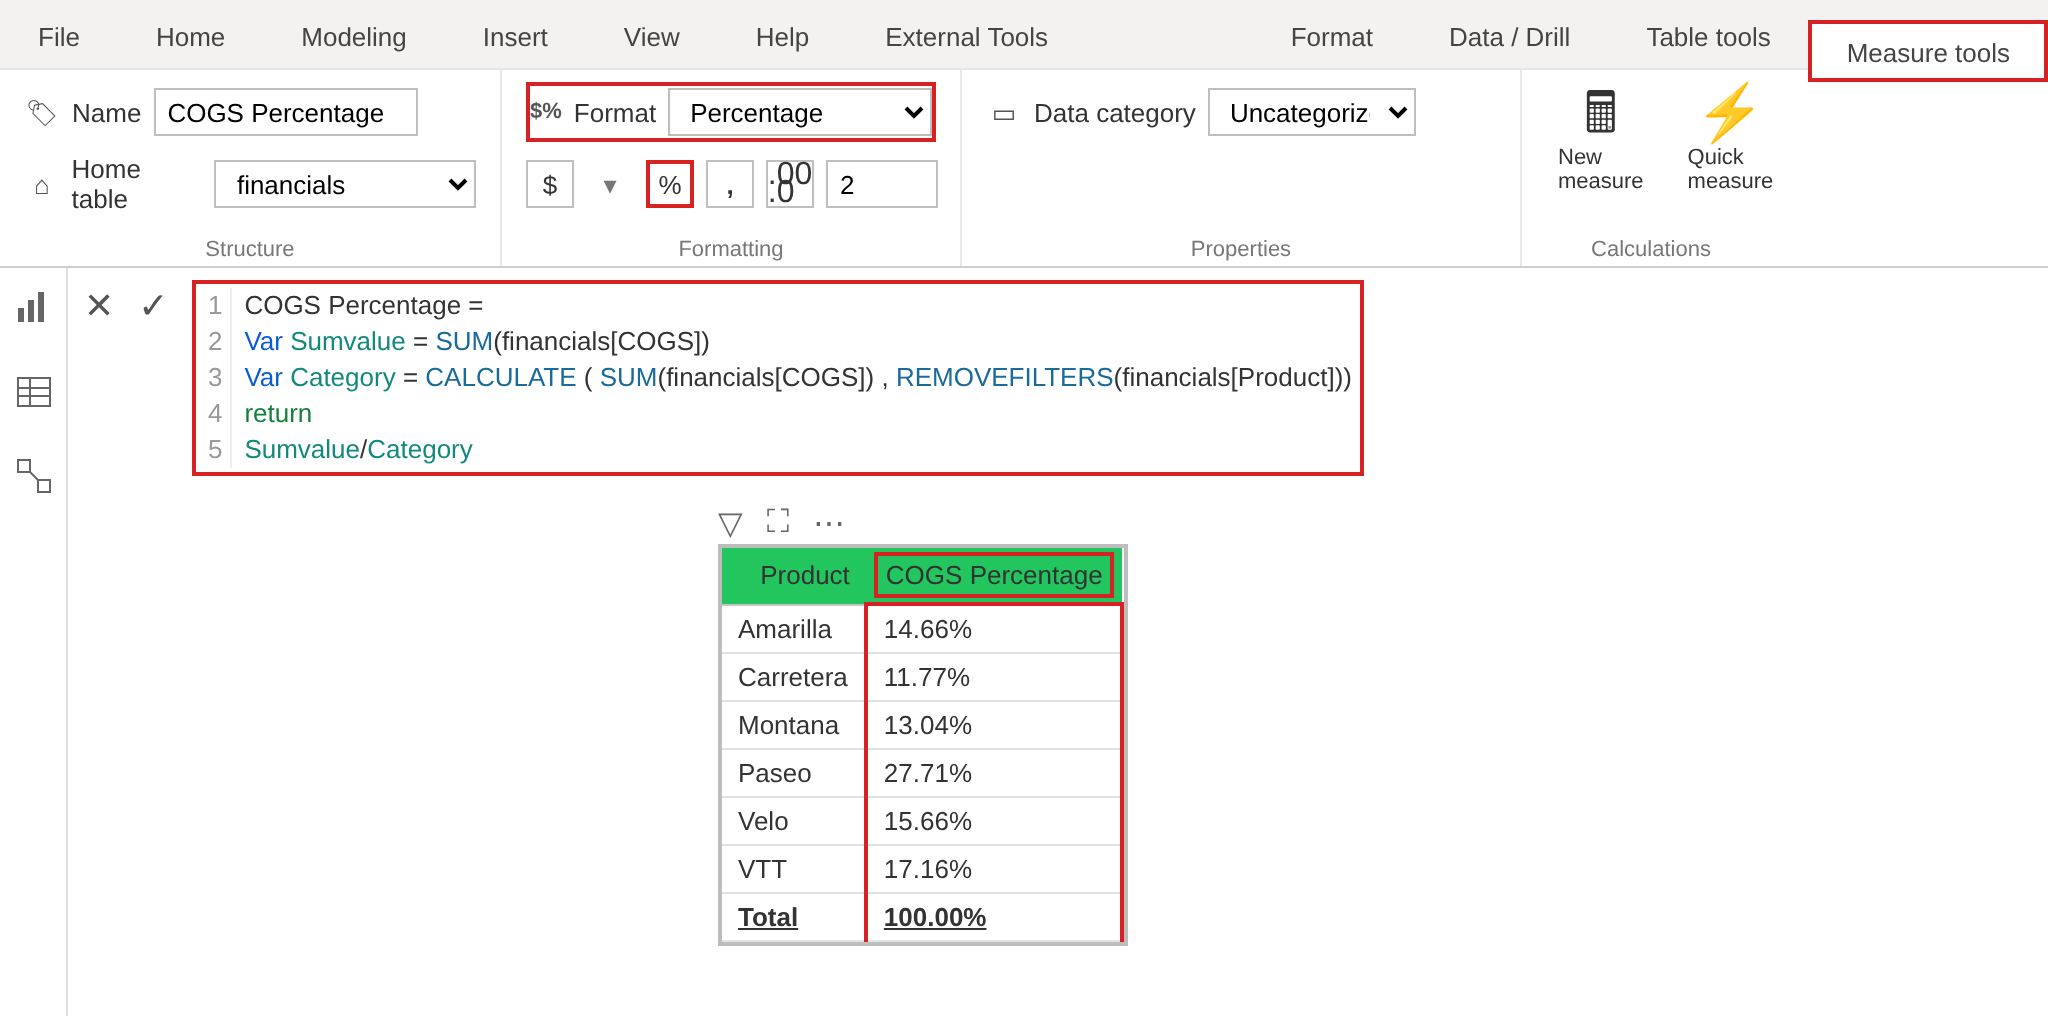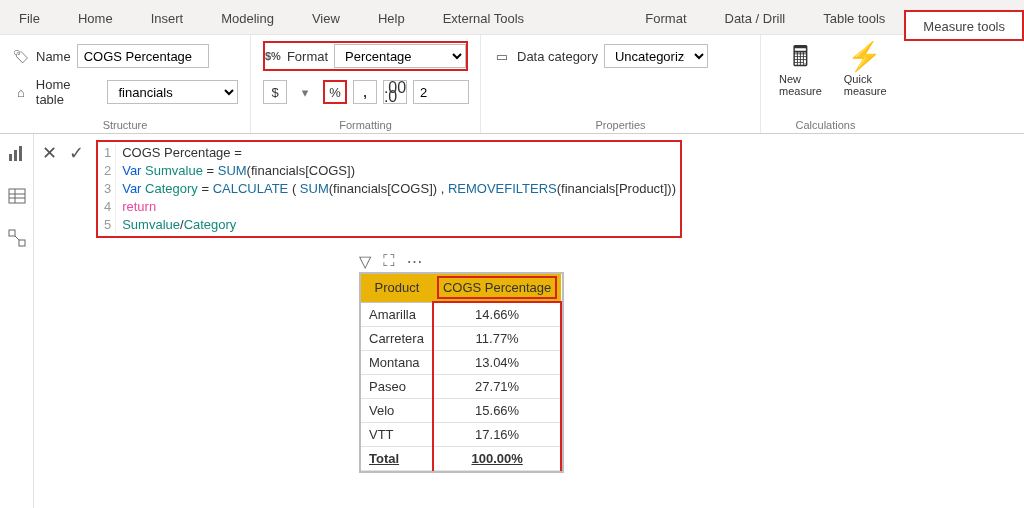--- a/index.html
+++ b/index.html
@@ -24,43 +24,43 @@
   .left-rail { width: 34px; border-right: 1px solid #e0e0e0; display: flex; flex-direction: column; align-items: center; gap: 18px; padding-top: 8px; }
   .rail-btn { width: 24px; height: 24px; display: flex; align-items: center; justify-content: center; cursor: pointer; color: #555; border-radius: 2px; }
   .main { flex: 1; position: relative; }
   .formula-area { display: flex; align-items: flex-start; padding: 6px 8px 4px; gap: 12px; }
   .fx-controls { display: flex; gap: 12px; align-items: center; padding-top: 2px; }
   .fx-controls span { font-size: 18px; cursor: pointer; color: #555; }
   .code-box { border: 2px solid #d62222; padding: 2px 4px 2px 0; font-family: Consolas, "Courier New", monospace; font-size: 13px; line-height: 18px; background: #fff; }
   .code-line { display: flex; }
   .gutter { width: 18px; text-align: right; color: #999; padding-right: 4px; border-right: 1px solid #eee; margin-right: 6px; user-select: none; }
   .kw-var { color: #0a5bd6; }
-  .kw-ret { color: #ec4899; }
+  .kw-ret { color: #15803d; }
   .ident { color: #13897d; }
   .func { color: #1a6b9b; }
   .visual-toolbar { position: absolute; left: 325px; top: 118px; display: flex; gap: 12px; color: #666; font-size: 16px; }
   .table-visual { position: absolute; left: 325px; top: 138px; border: 2px solid #bdbdbd; background: #fff; }
   .tv-table { border-collapse: collapse; }
   .tv-table th, .tv-table td { padding: 4px 8px; font-size: 13px; border-bottom: 1px solid #e2e2e2; }
-  .tv-table th { text-align: center; background: #eab308; font-weight: 400; border-bottom: 1px solid #c5c5c5; }
-  .col-percent { text-align: center; }
+  .tv-table th { text-align: right; background: #22c55e; font-weight: 400; border-bottom: 1px solid #c5c5c5; }
+  .col-percent { text-align: left; }
   .tv-total td { font-weight: bold; border-top: 1px solid #999; text-decoration: underline; }
   .red-col-hdr { border: 2px solid #d62222; display: inline-block; padding: 2px 4px; margin: -2px -4px; }
   .red-cells { border-left: 2px solid #d62222; border-right: 2px solid #d62222; }
   .red-cells-top { border-top: 2px solid #d62222; }
   .red-cells-bot { border-bottom: 2px solid #d62222; }
 </style>
 </head>
 <body>
 
 <div class="ribbon-tabs">
   <div class="tab">File</div>
   <div class="tab">Home</div>
+  <div class="tab">Modeling</div>
   <div class="tab">Insert</div>
-  <div class="tab">Modeling</div>
   <div class="tab">View</div>
   <div class="tab">Help</div>
   <div class="tab">External Tools</div>
   <div class="spacer"></div>
   <div class="tab">Format</div>
   <div class="tab">Data / Drill</div>
   <div class="tab">Table tools</div>
   <div class="tab active highlight-red">Measure tools</div>
 </div>
 

